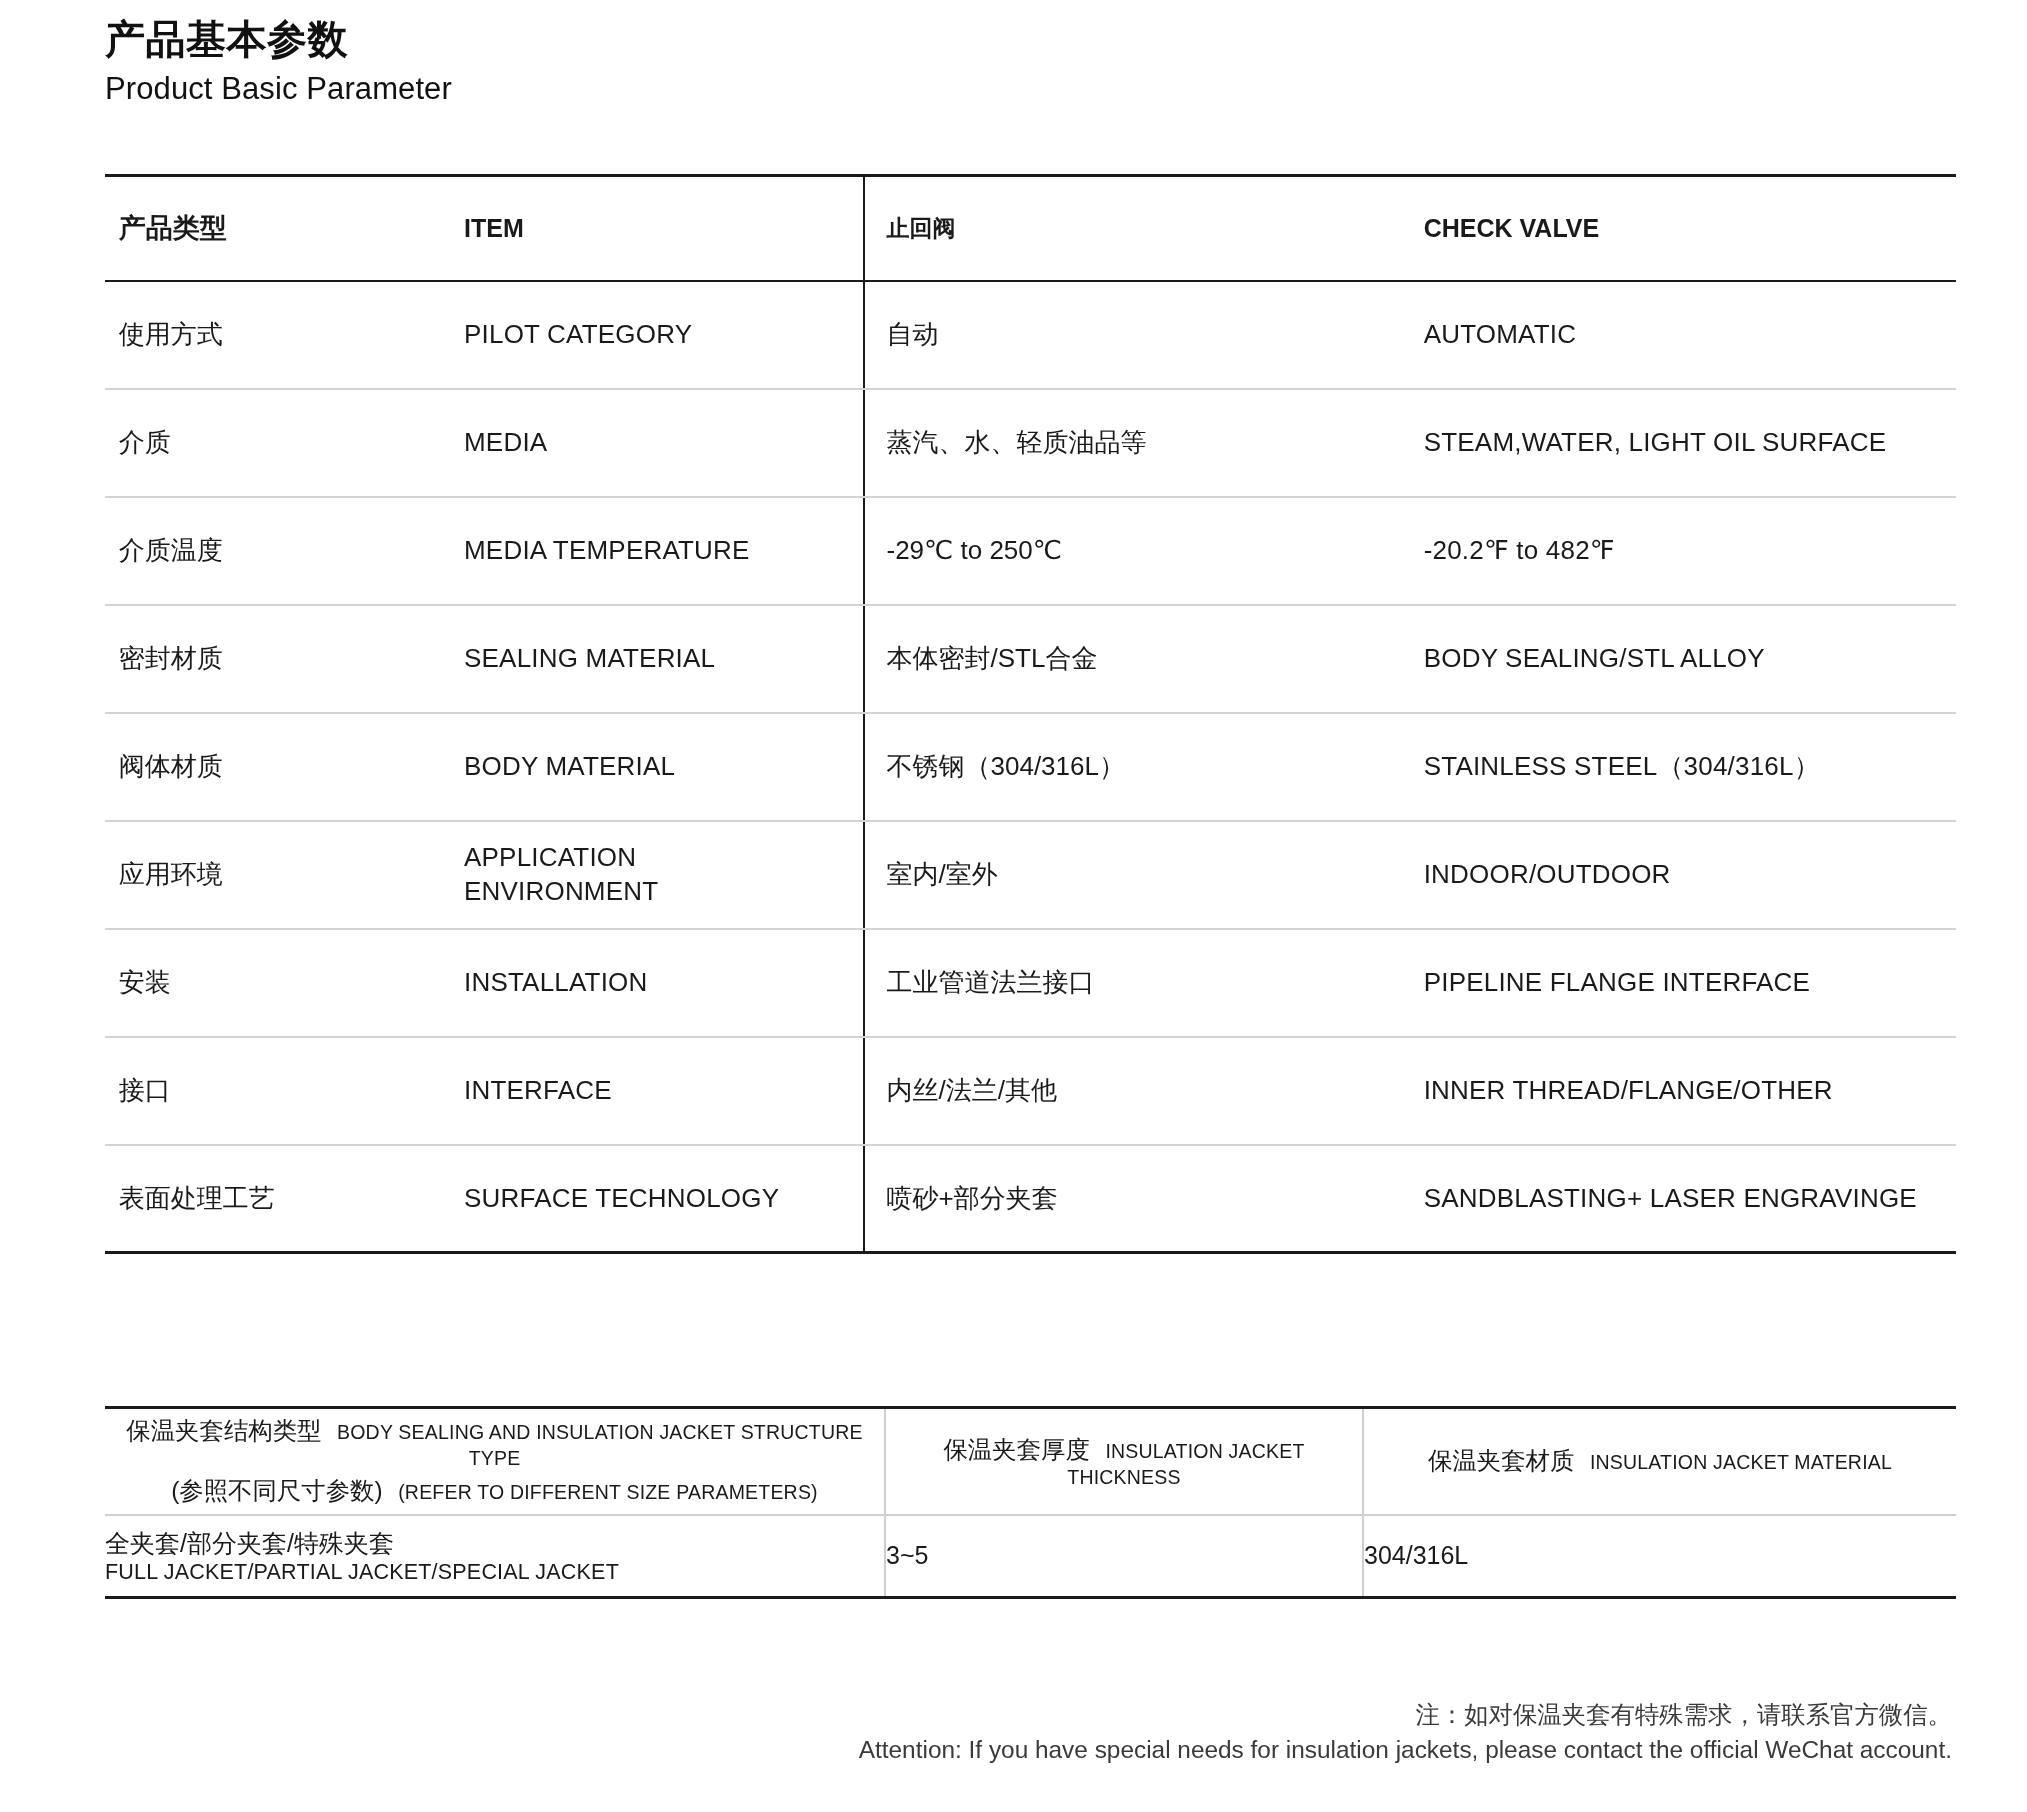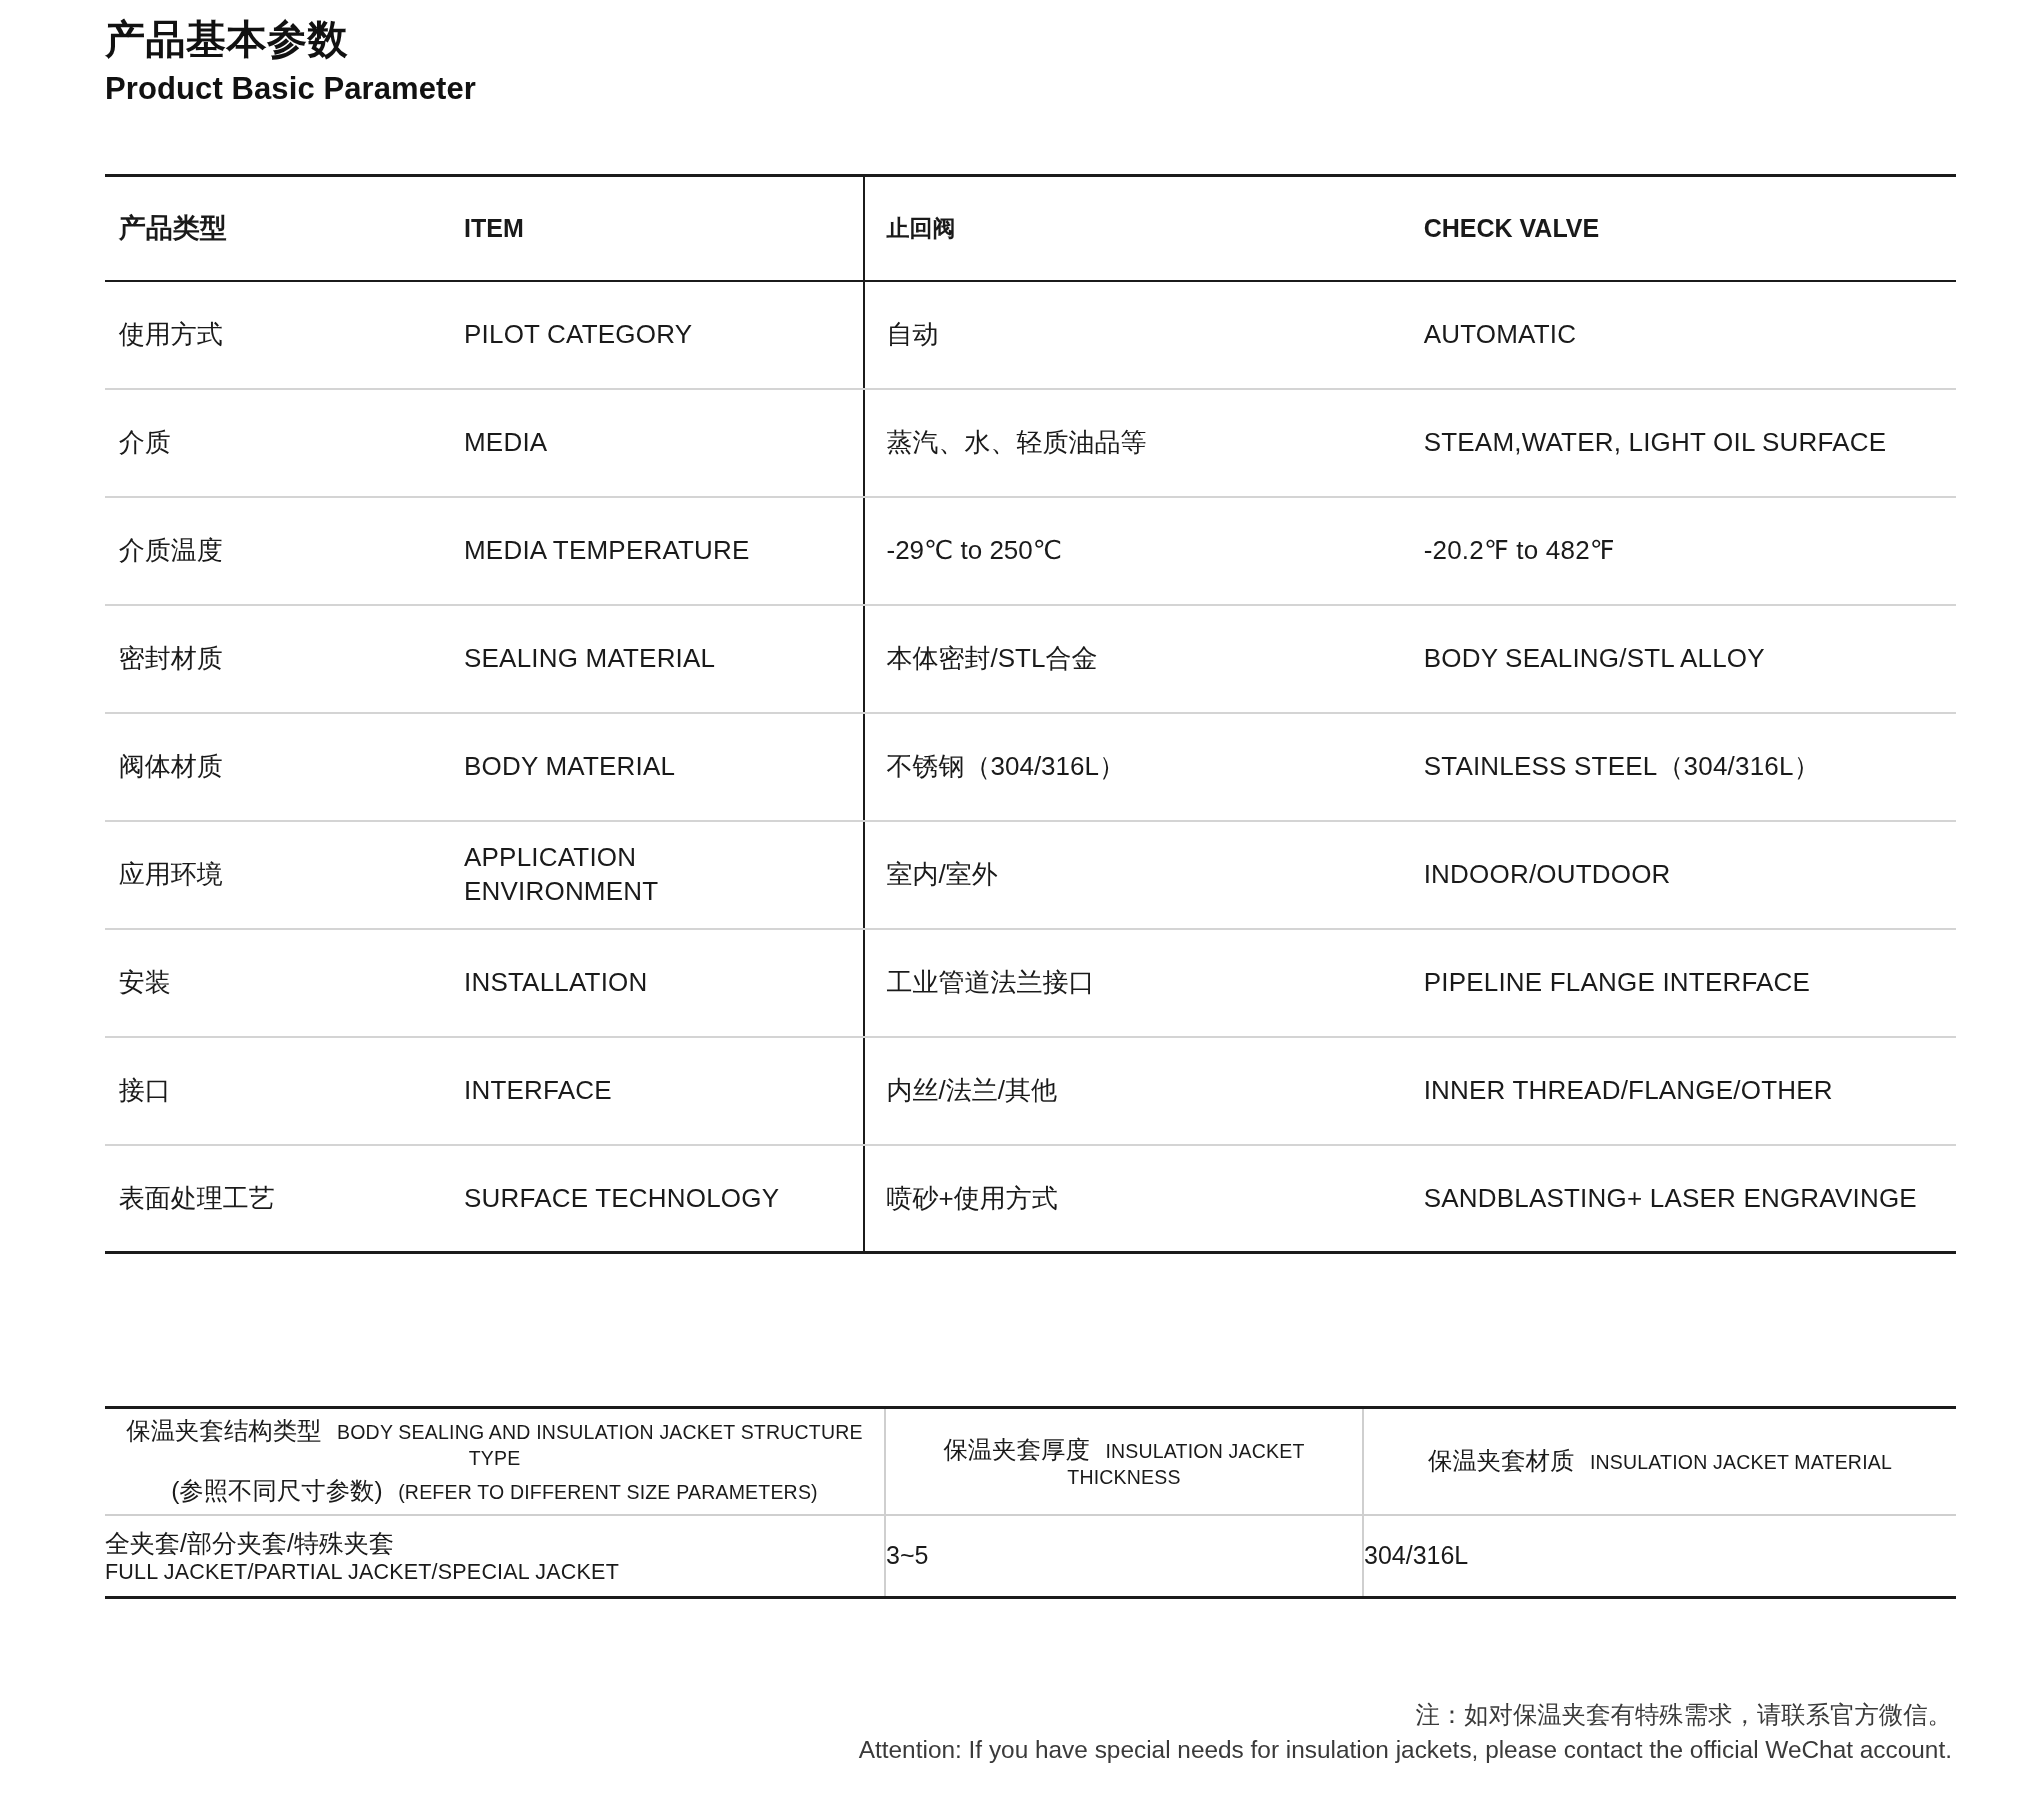--- a/index.html
+++ b/index.html
@@ -30,21 +30,21 @@
   .section-head .zh {
     font-size: 40px;
     font-weight: bold;
     letter-spacing: 0.5px;
     line-height: 1.18;
     color: #111111;
     white-space: nowrap;
   }
   .section-head .en {
     font-size: 31px;
-    font-weight: bold;
+    font-weight: normal;
     letter-spacing: 0.1px;
     line-height: 1.3;
     color: #111111;
     margin-top: 5.9px;
     white-space: nowrap;
   }
 
   #head-basic { top: 15.6px; }
   #head-insulation { top: 1289px; }
 
@@ -249,21 +249,21 @@
       </tr>
       <tr>
         <td class="pad-zh1">接口</td>
         <td class="cell-en pad-en1">INTERFACE</td>
         <td class="divider-left pad-zh2">内丝/法兰/其他</td>
         <td class="cell-en pad-en2">INNER THREAD/FLANGE/OTHER</td>
       </tr>
       <tr>
         <td class="pad-zh1">表面处理工艺</td>
         <td class="cell-en pad-en1">SURFACE TECHNOLOGY</td>
-        <td class="divider-left pad-zh2">喷砂+使用方式</td>
+        <td class="divider-left pad-zh2">喷砂+部分夹套</td>
         <td class="cell-en pad-en2">SANDBLASTING+ LASER ENGRAVINGE</td>
       </tr>
     </tbody>
   </table>
 
 
   <table class="table-ins">
     <colgroup>
       <col class="i1">
         <col class="i2">

